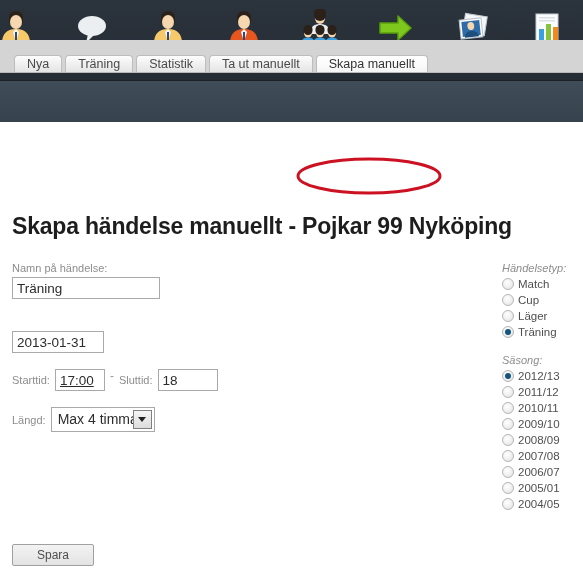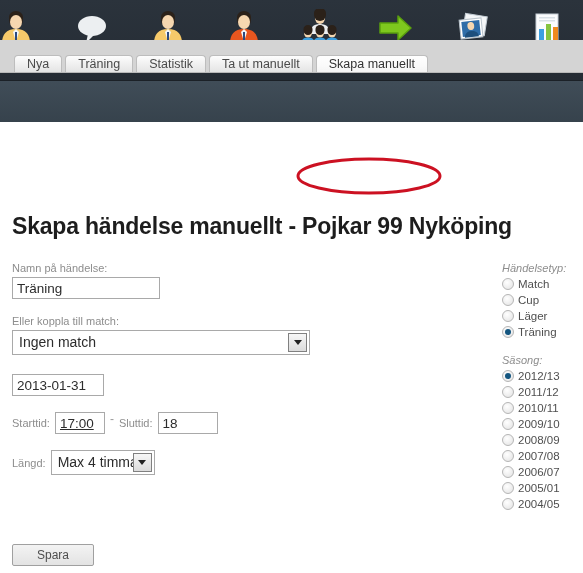--- a/index.html
+++ b/index.html
@@ -406,29 +406,20 @@
 
 <div class="form-col">
 
   <div>
     <div class="fld-label">Namn på händelse:</div>
     <input class="txt" style="width: 148px;" type="text" value="Träning">
   </div>
 
   <div class="row-gap"></div>
 
-  <div>
-    <div class="fld-label">Eller koppla till match:</div>
-    <div class="sel-wrap" style="width:298px;">
-      <span class="sel-text">Ingen match</span>
-      <span class="sel-btn">
-          <i></i>
-        </span>
-    </div>
-  </div>
 
   <div class="row-gap"></div>
 
   <div>
     <input class="txt" style="width: 92px;" type="text" value="2013-01-31">
   </div>
 
   <div class="row-gap"></div>
 
   <div class="inline-row">

